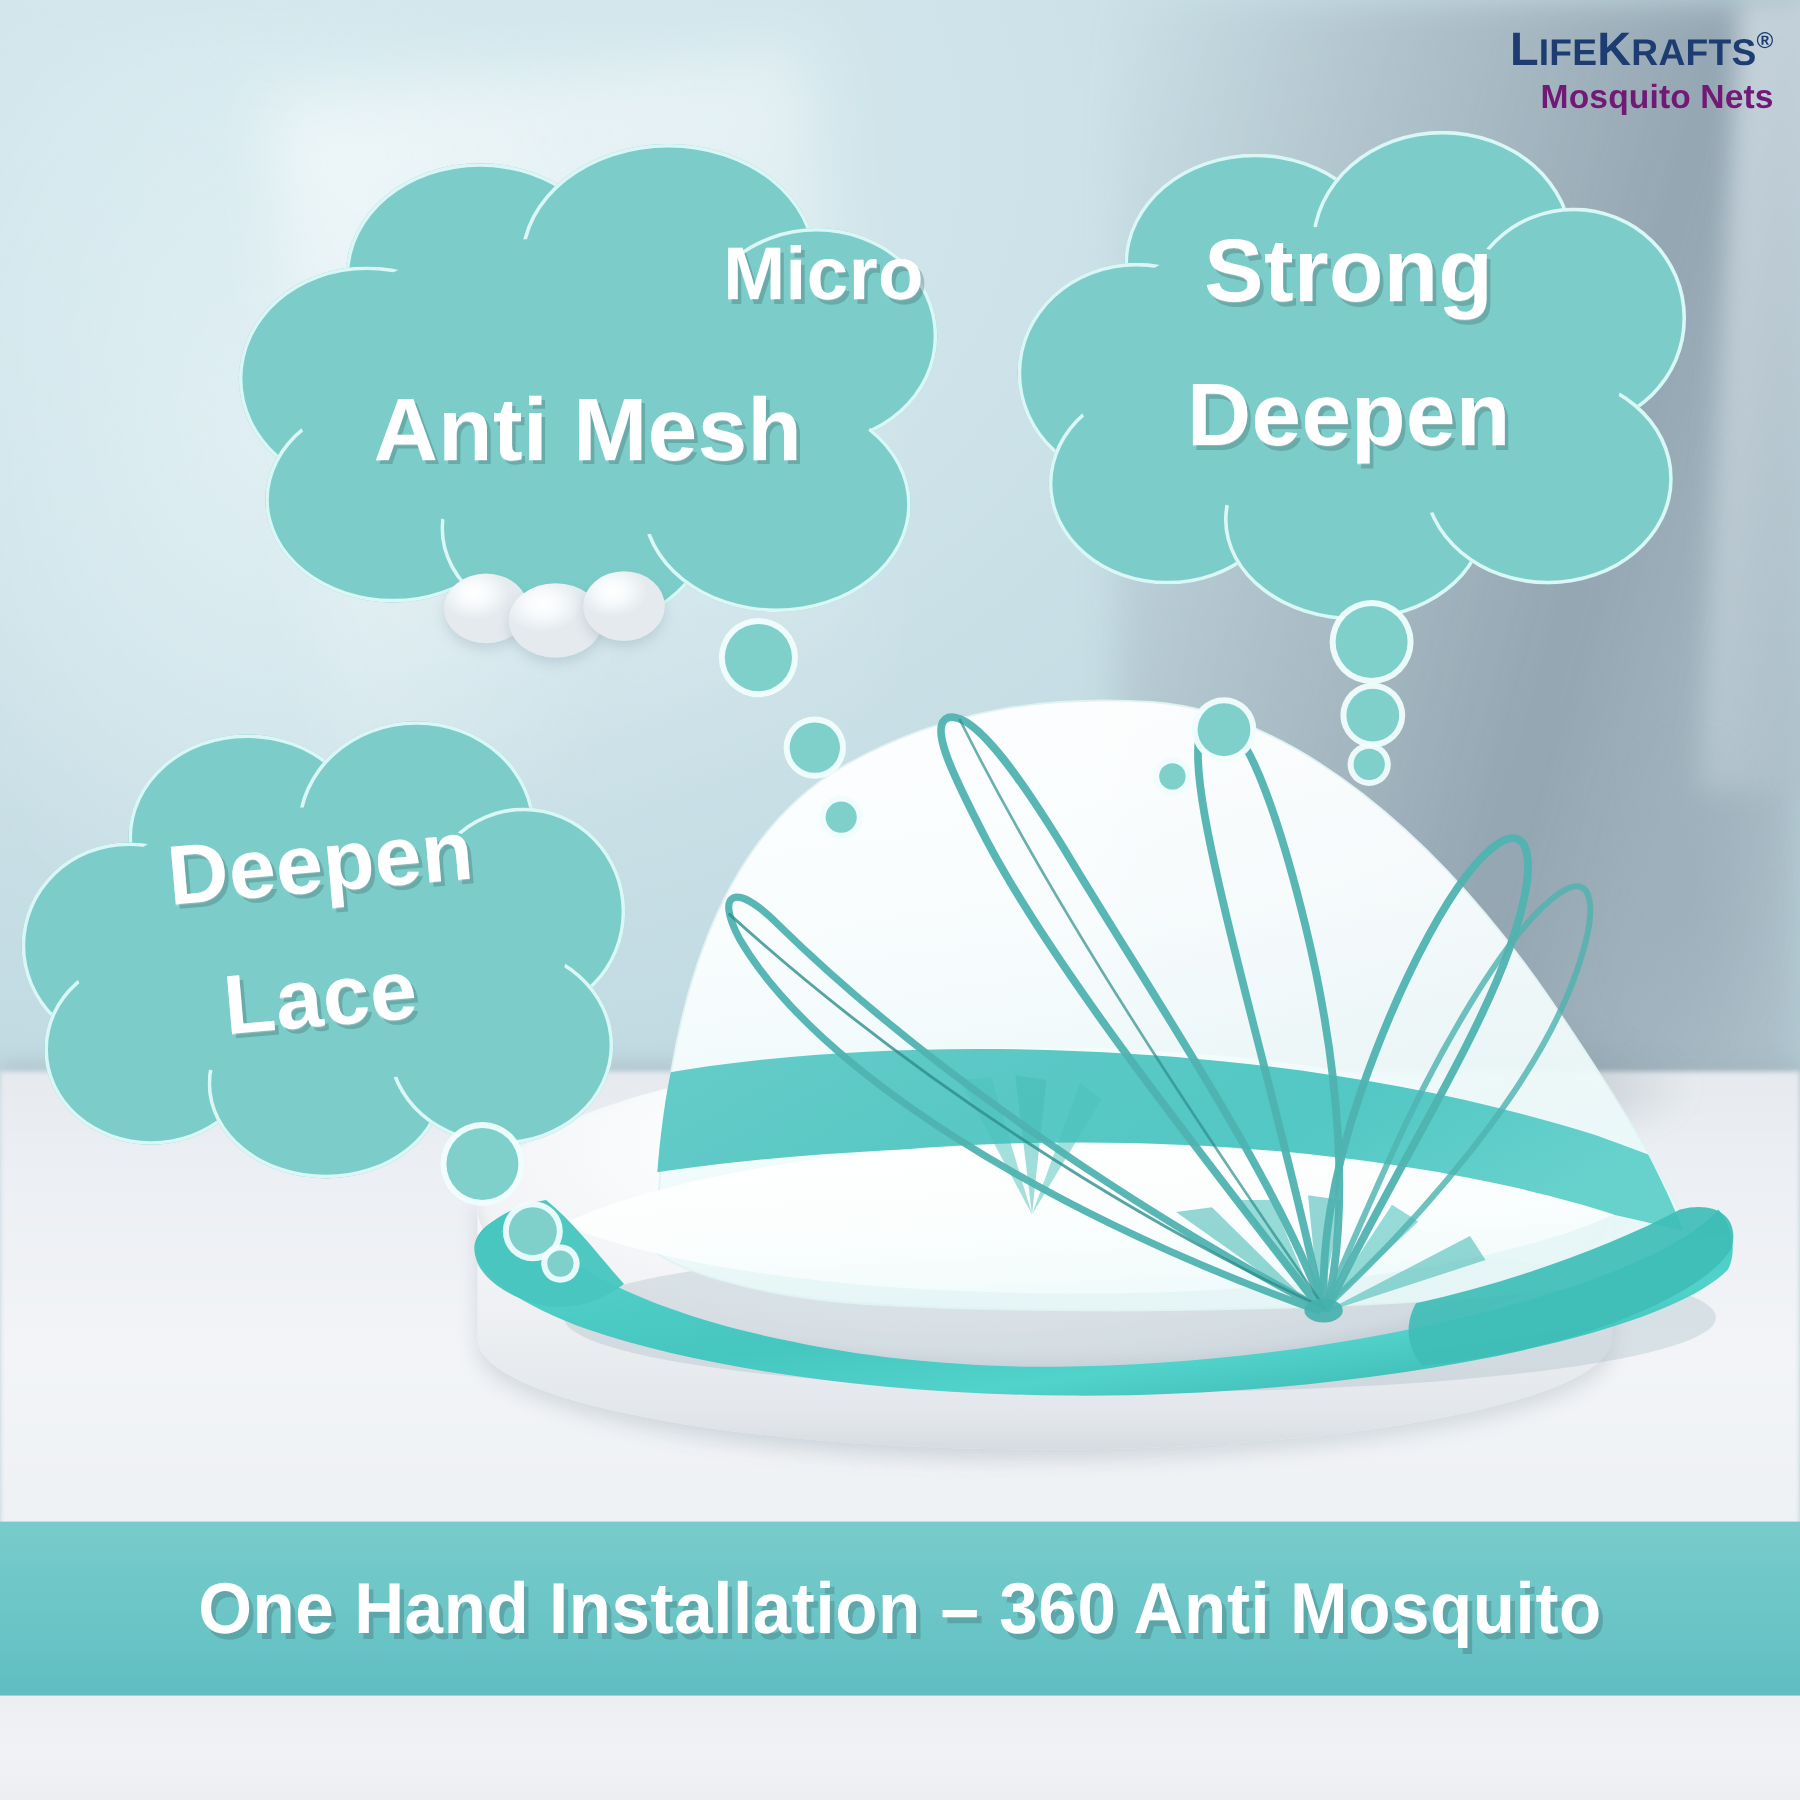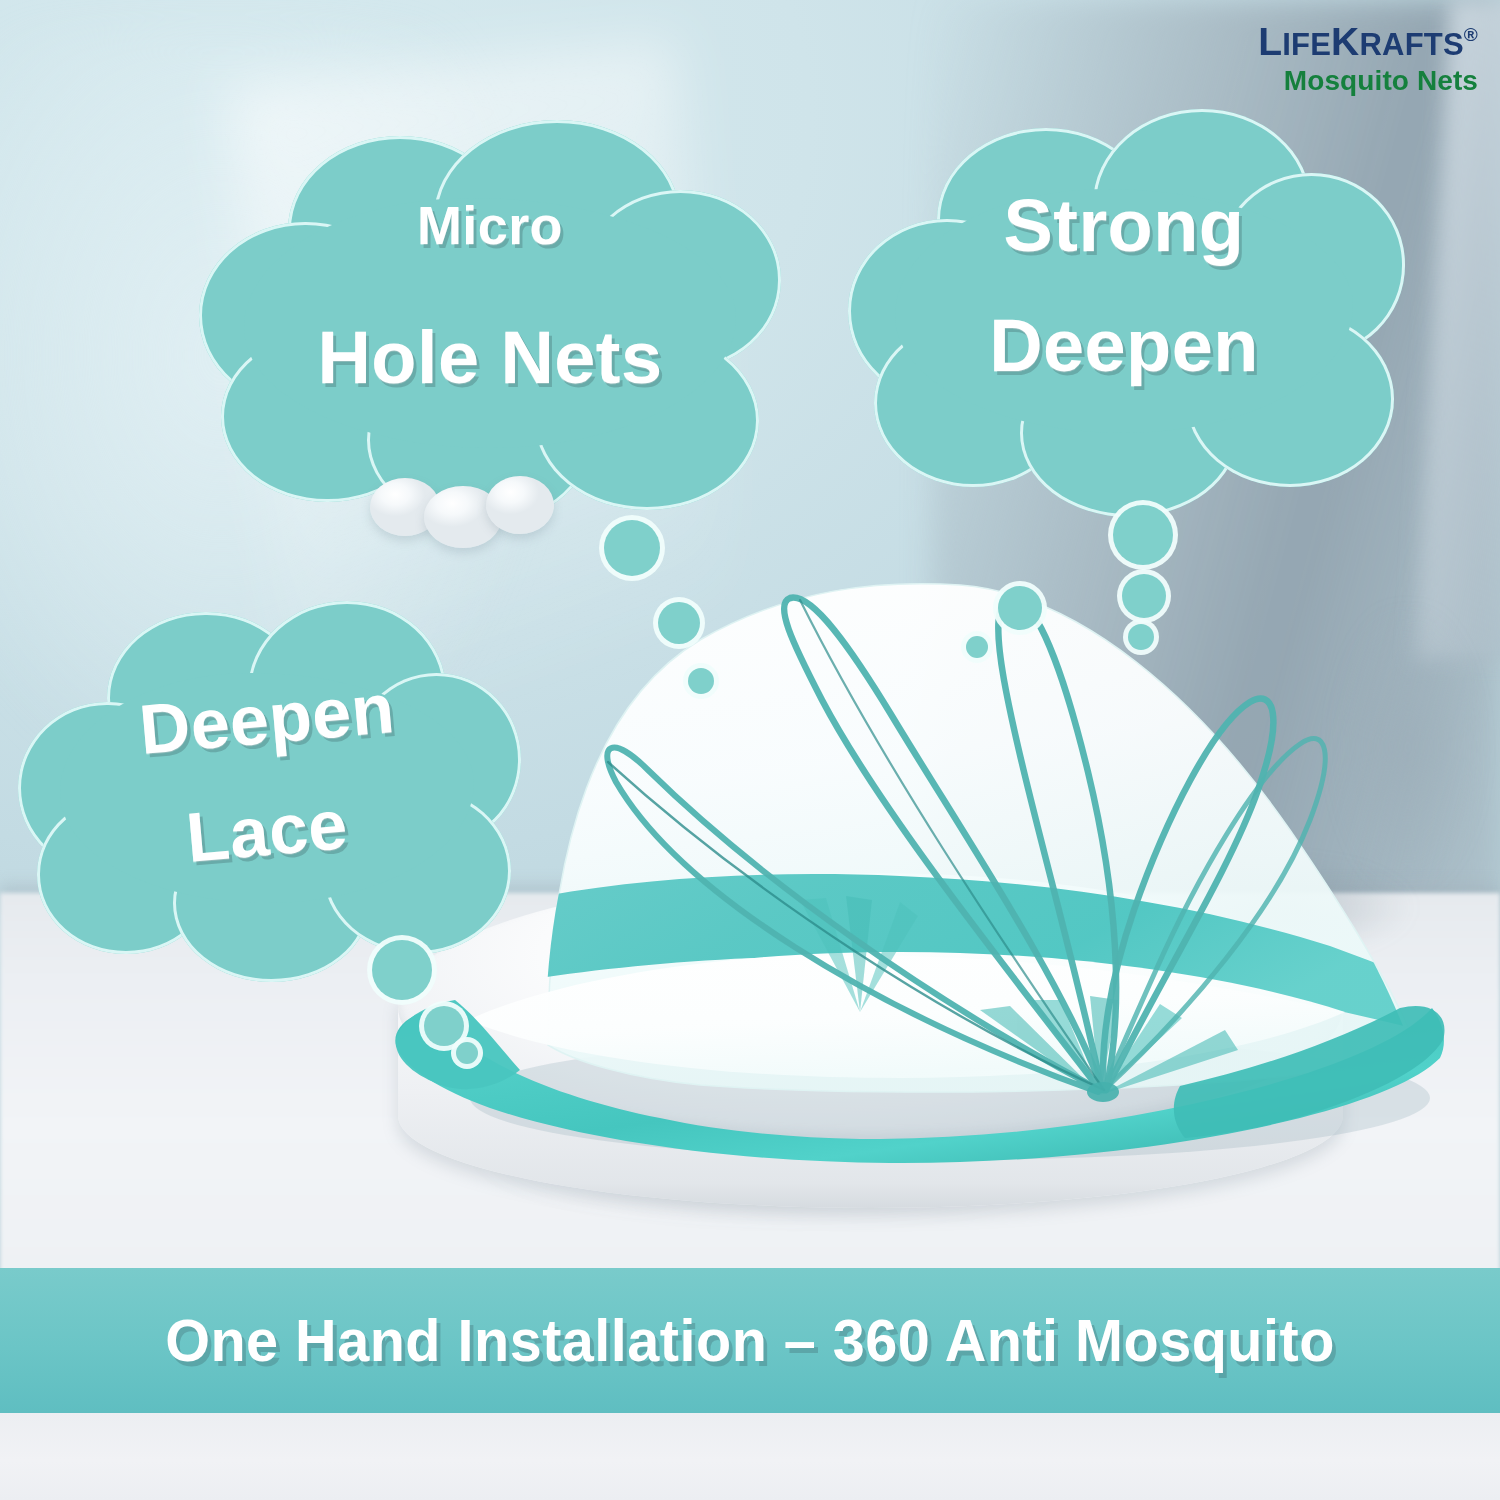--- a/index.html
+++ b/index.html
@@ -90,21 +90,21 @@
     white-space:nowrap;}
   .banner-below{position:absolute;left:0;top:1413px;width:1500px;height:87px;
     background:linear-gradient(180deg,#eceef2 0%, #f1f2f5 55%, #eceef2 100%);}
 
   
   .logo{position:absolute;right:22px;top:22px;text-align:right;line-height:1;}
   .logo-main{font-weight:700;color:#1d3c72;font-size:39px;letter-spacing:.2px;
     display:inline-block;position:relative;}
   .logo-main .sc{font-size:31px;}
   .logo-reg{font-size:19px;vertical-align:super;color:#1d3c72;}
-  .logo-sub{font-weight:700;color:#15803d;font-size:28px;margin-top:6px;letter-spacing:.1px;}
+  .logo-sub{font-weight:700;color:#701a75;font-size:28px;margin-top:6px;letter-spacing:.1px;}
 </style>
 </head>
 <body>
 
 <div id="stage">
 
   <div class="bg-base"></div>
   <div class="bg-soft-left"></div>
   <div class="bg-wall-right"></div>
   <div class="bg-wall-col"></div>
@@ -237,22 +237,22 @@
 
   <div class="cloud" style="left:210px;top:128px;width:560px;height:390px;">
     <div class="lobe" style="left:14%;top:2%;width:40%;height:48%;"></div>
     <div class="lobe" style="left:40%;top:-2%;width:44%;height:50%;"></div>
     <div class="lobe" style="left:-2%;top:24%;width:38%;height:48%;"></div>
     <div class="lobe" style="left:66%;top:16%;width:36%;height:46%;"></div>
     <div class="lobe" style="left:2%;top:52%;width:38%;height:44%;"></div>
     <div class="lobe" style="left:28%;top:58%;width:40%;height:44%;"></div>
     <div class="lobe" style="left:58%;top:52%;width:40%;height:46%;"></div>
     <div class="body" style="left:6%;top:18%;width:88%;height:64%;"></div>
-    <div class="cloud-txt" style="top:68px;font-size:54px;">Micro</div>
-    <div class="cloud-txt" style="top:190px;font-size:74px;">Hole Nets</div>
+    <div class="cloud-txt" style="top:68px;font-size:62px;text-align:right;">Micro</div>
+    <div class="cloud-txt" style="top:190px;font-size:74px;">Anti Mesh</div>
   </div>
 
   <div class="puff" style="left:370px;top:478px;width:70px;height:58px;"></div>
   <div class="puff" style="left:424px;top:486px;width:78px;height:62px;"></div>
   <div class="puff" style="left:486px;top:476px;width:68px;height:58px;"></div>
 
   <div class="cloud" style="left:864px;top:120px;width:520px;height:382px;">
     <div class="lobe" style="left:14%;top:2%;width:42%;height:48%;"></div>
     <div class="lobe" style="left:44%;top:-3%;width:42%;height:50%;"></div>
     <div class="lobe" style="left:-3%;top:26%;width:38%;height:48%;"></div>

